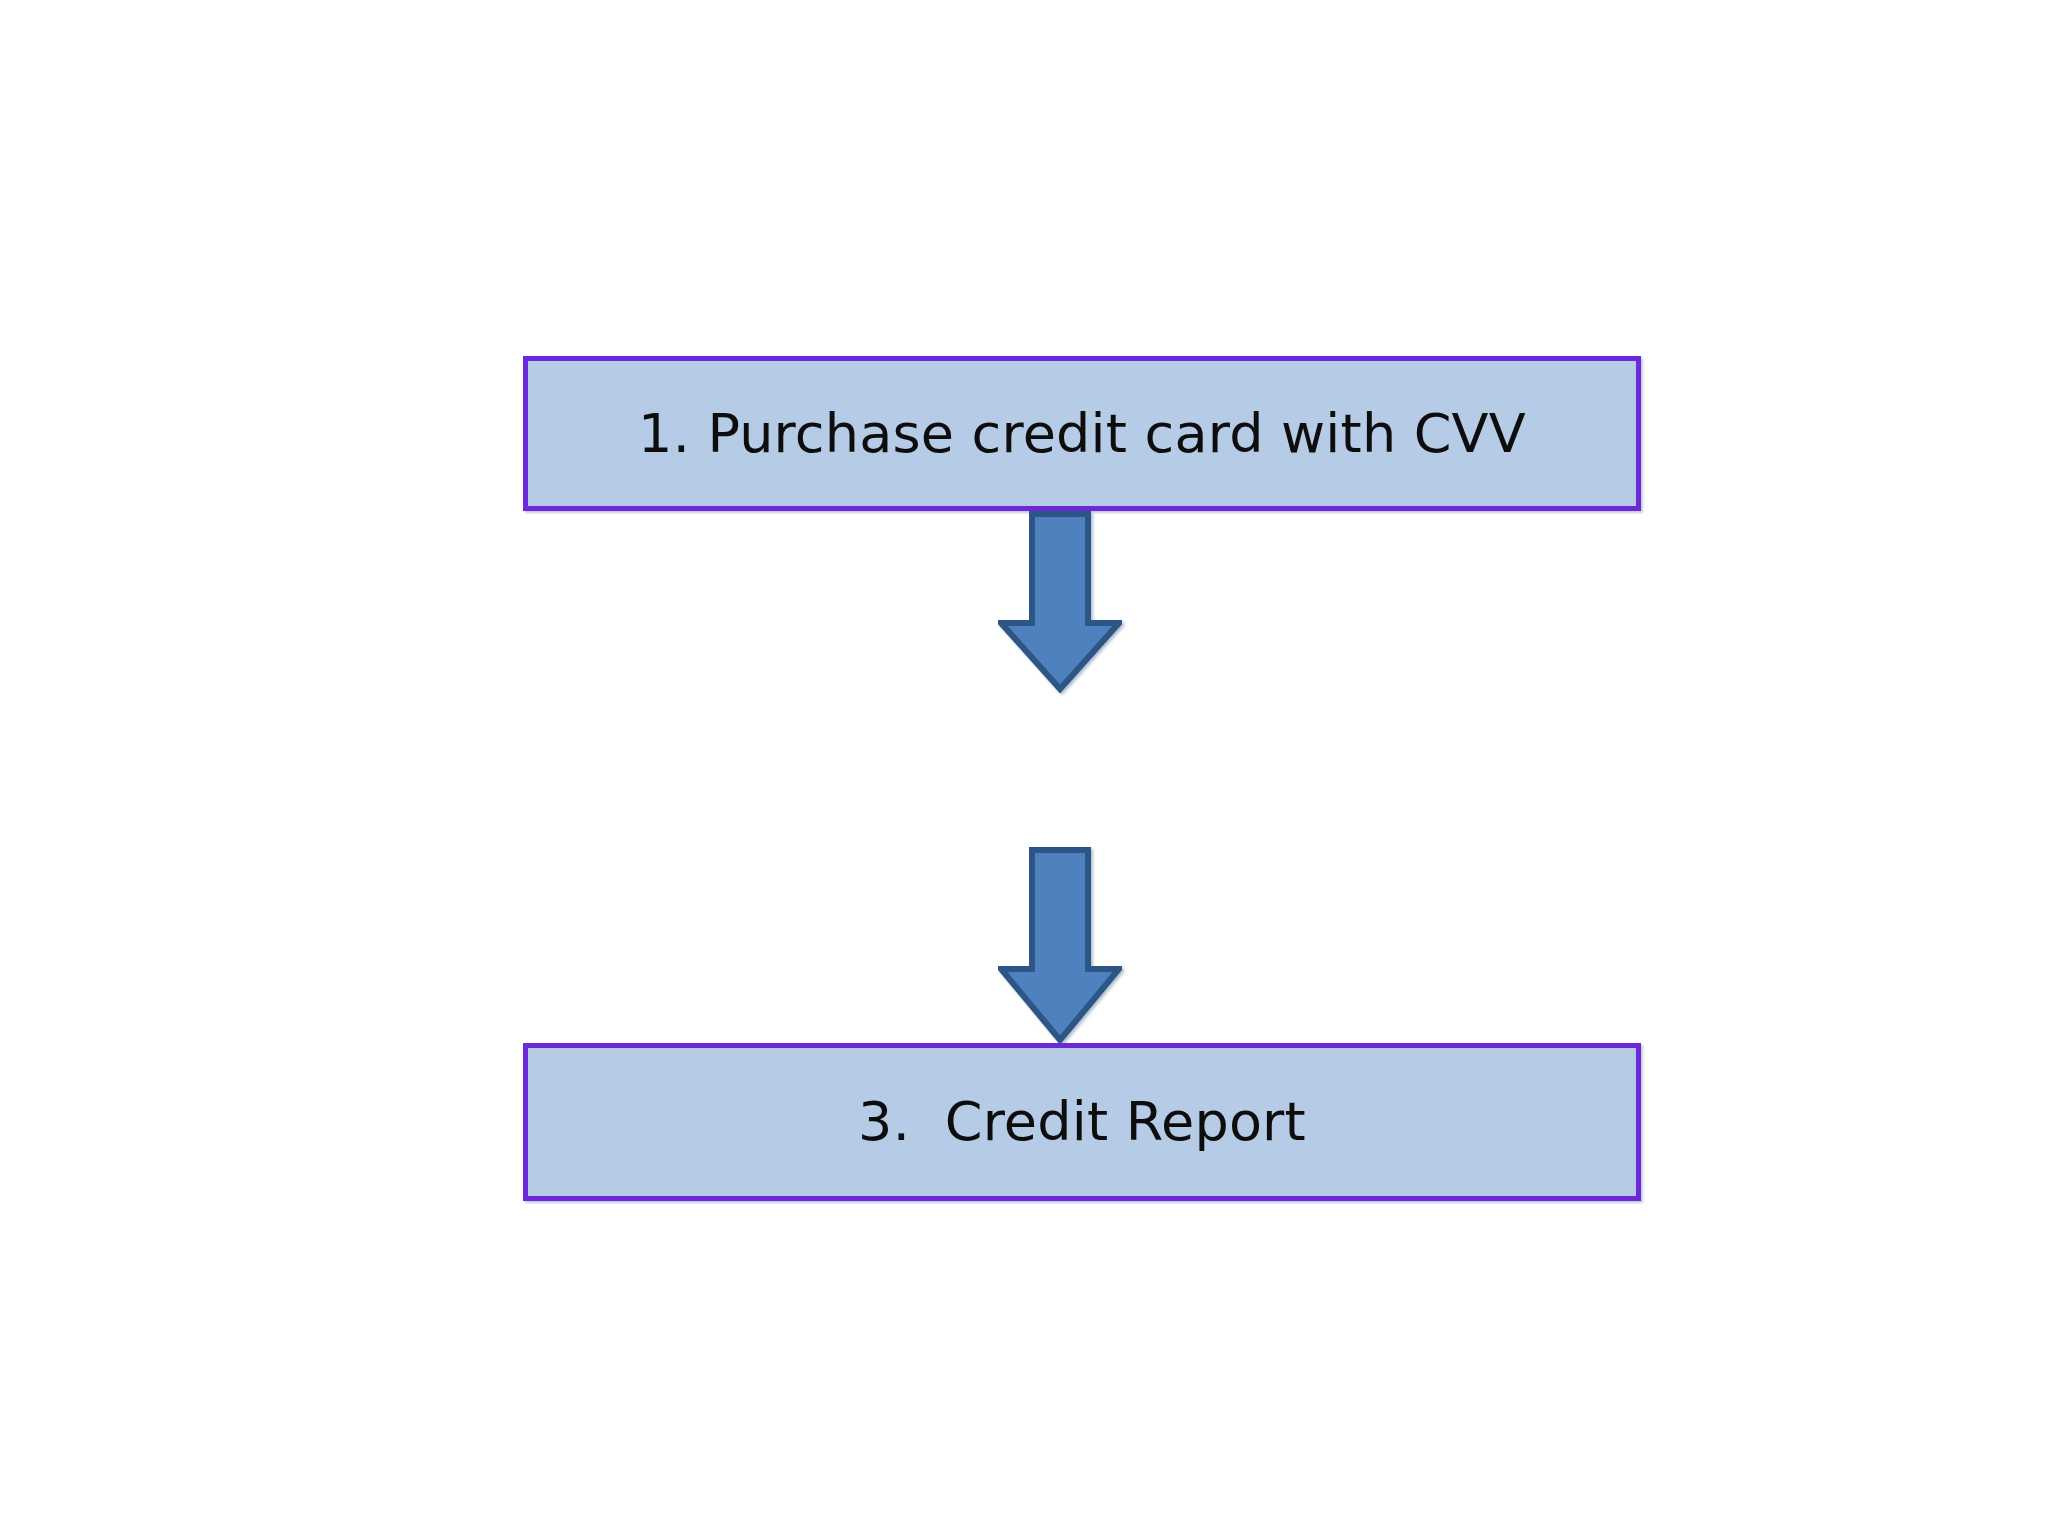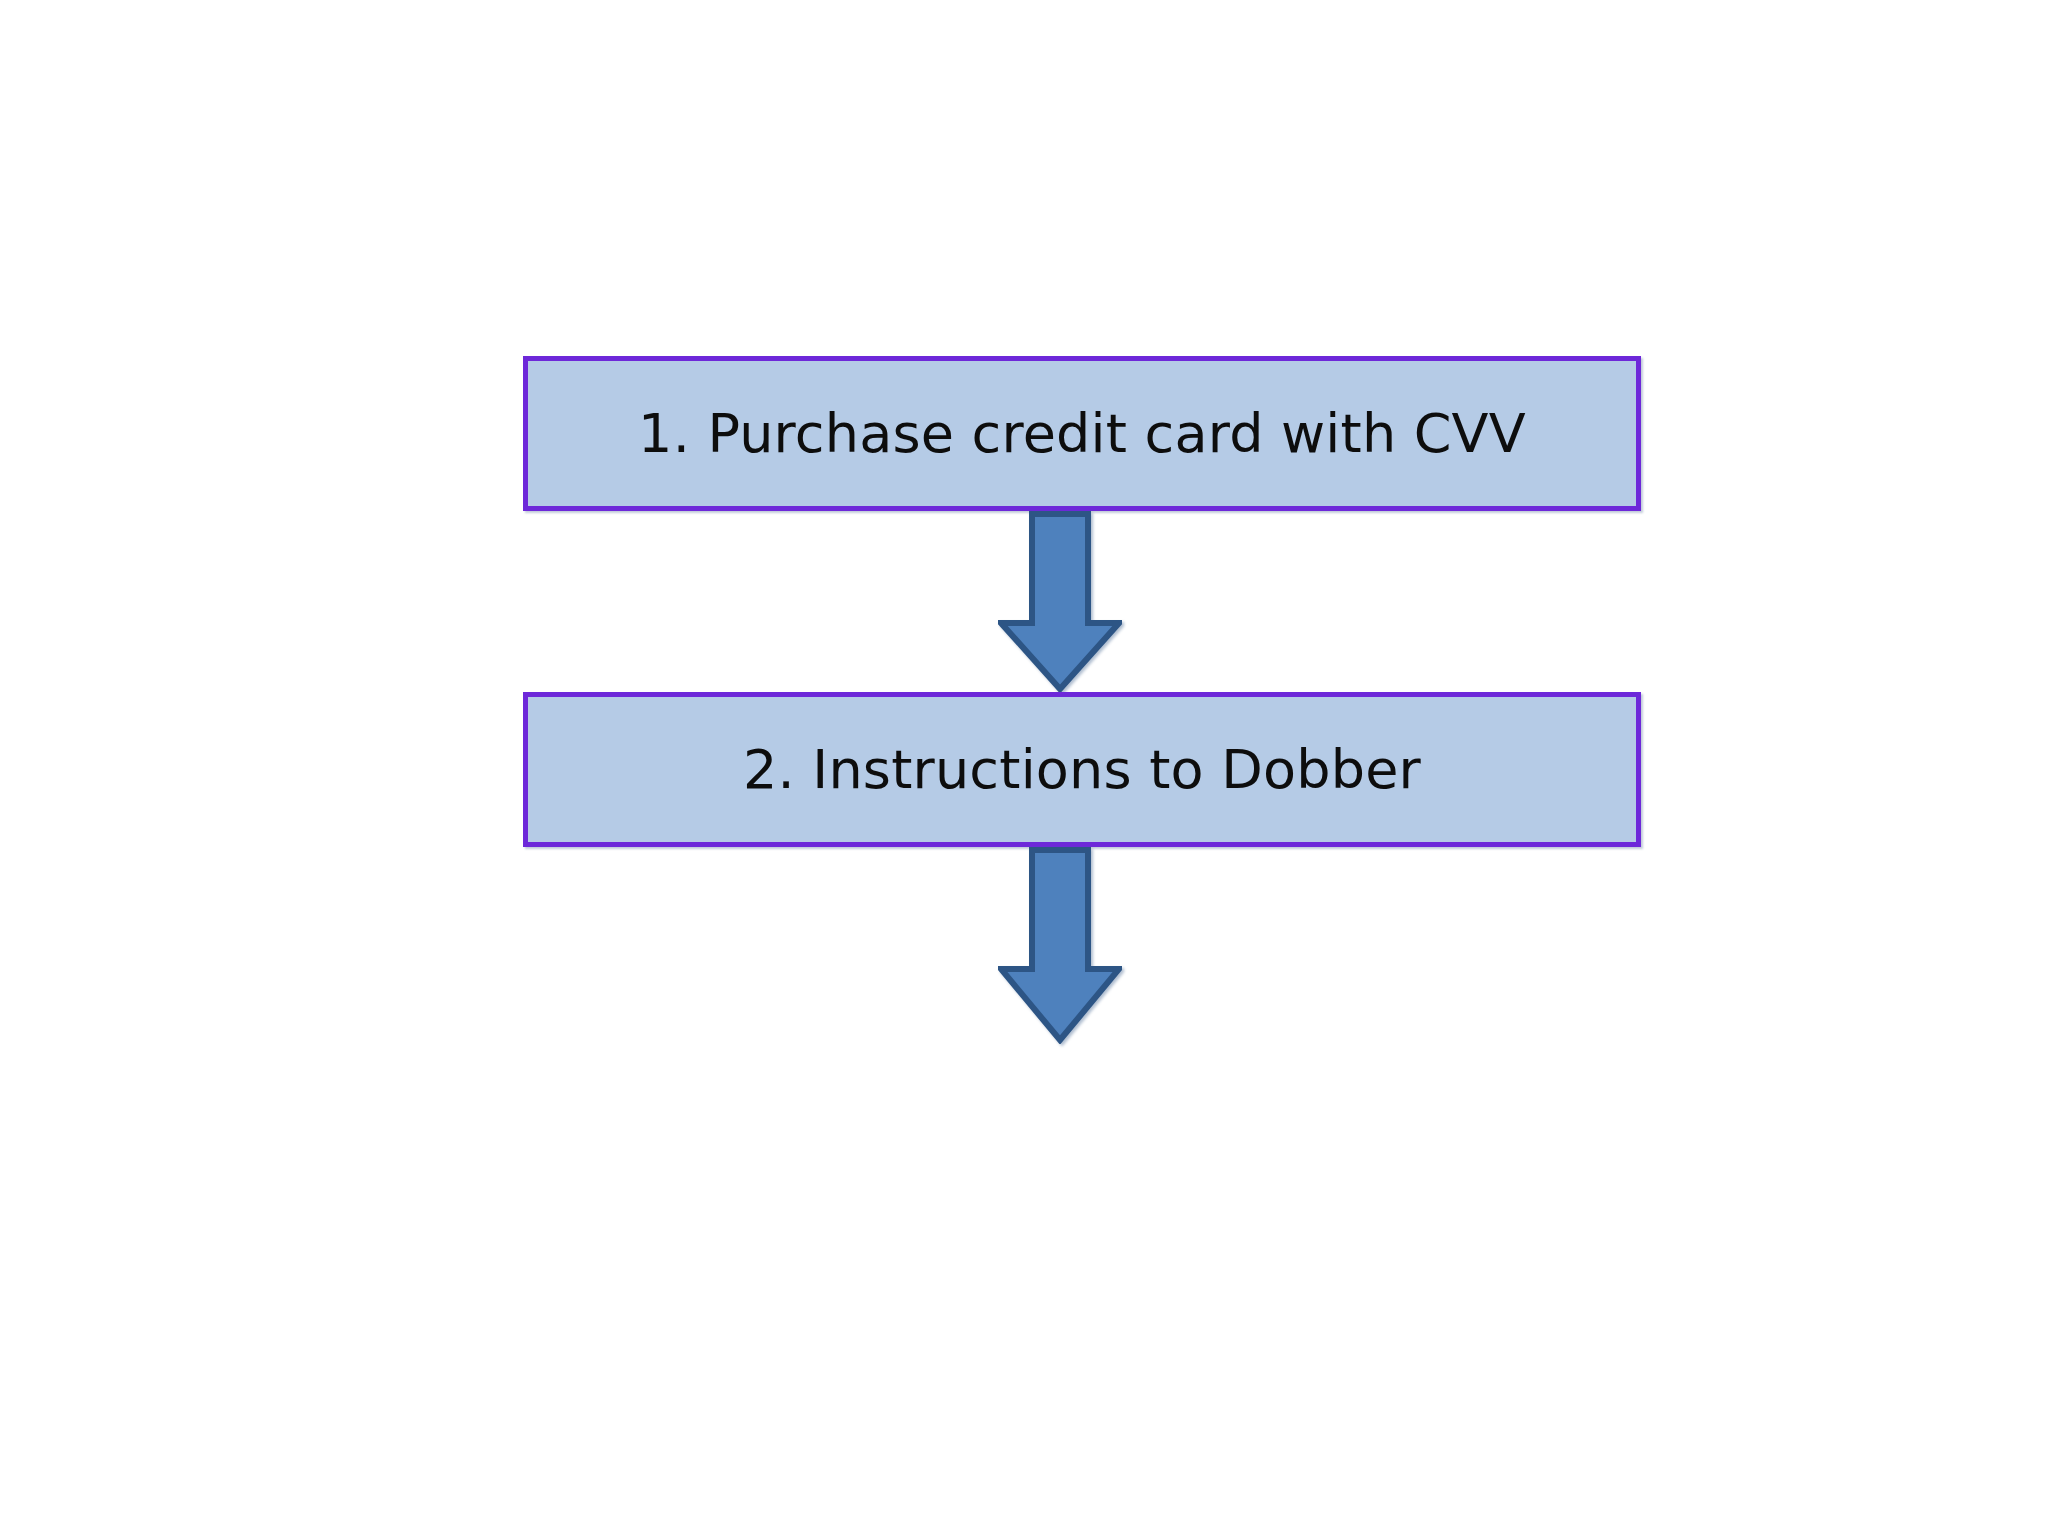--- a/index.html
+++ b/index.html
@@ -63,24 +63,24 @@
   <div class="proc-box" id="box-1">
     <span class="label">1. Purchase credit card with CVV</span>
   </div>
 
   <div class="arrow-wrap" id="arrow-1">
     <svg viewBox="0 0 124 182" preserveAspectRatio="none">
       <polygon points="34,3 90,3 90,112 121,112 62,178 3,112 34,112" fill="#4e81bd" stroke="#2d5585" stroke-width="6" stroke-linejoin="miter"></polygon>
     </svg>
   </div>
 
-  <div class="proc-box" id="box-2">
-    <span class="label">2. Instructions to Dobber</span>
-  </div>
 
   <div class="arrow-wrap" id="arrow-2">
     <svg viewBox="0 0 124 197" preserveAspectRatio="none">
       <polygon points="34,3 90,3 90,122 121,122 62,193 3,122 34,122" fill="#4e81bd" stroke="#2d5585" stroke-width="6" stroke-linejoin="miter"></polygon>
     </svg>
   </div>
 
+  <div class="proc-box" id="box-3">
+    <span class="label">3.  Credit Report</span>
+  </div>
 
 </div>
 
 </body></html>

